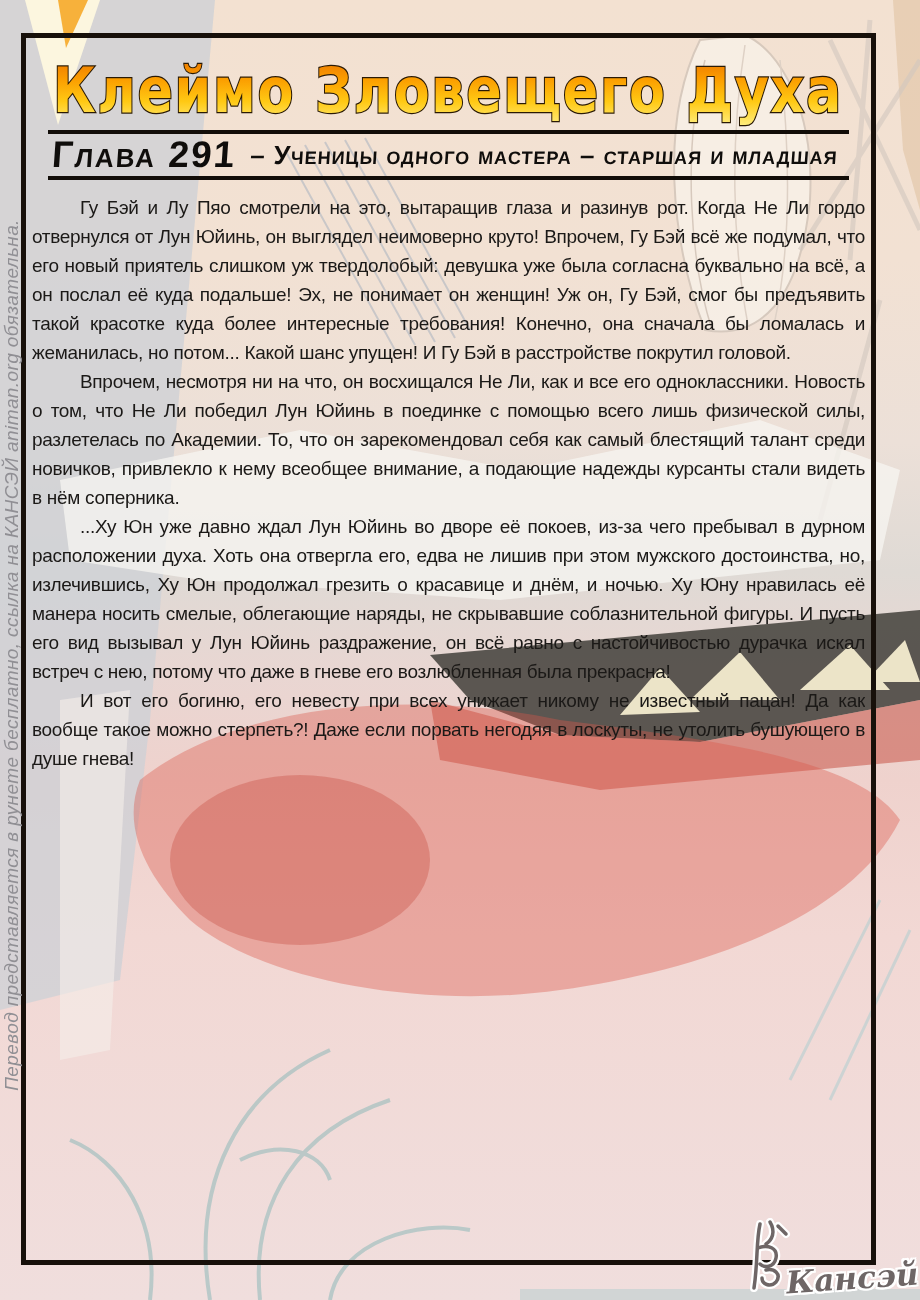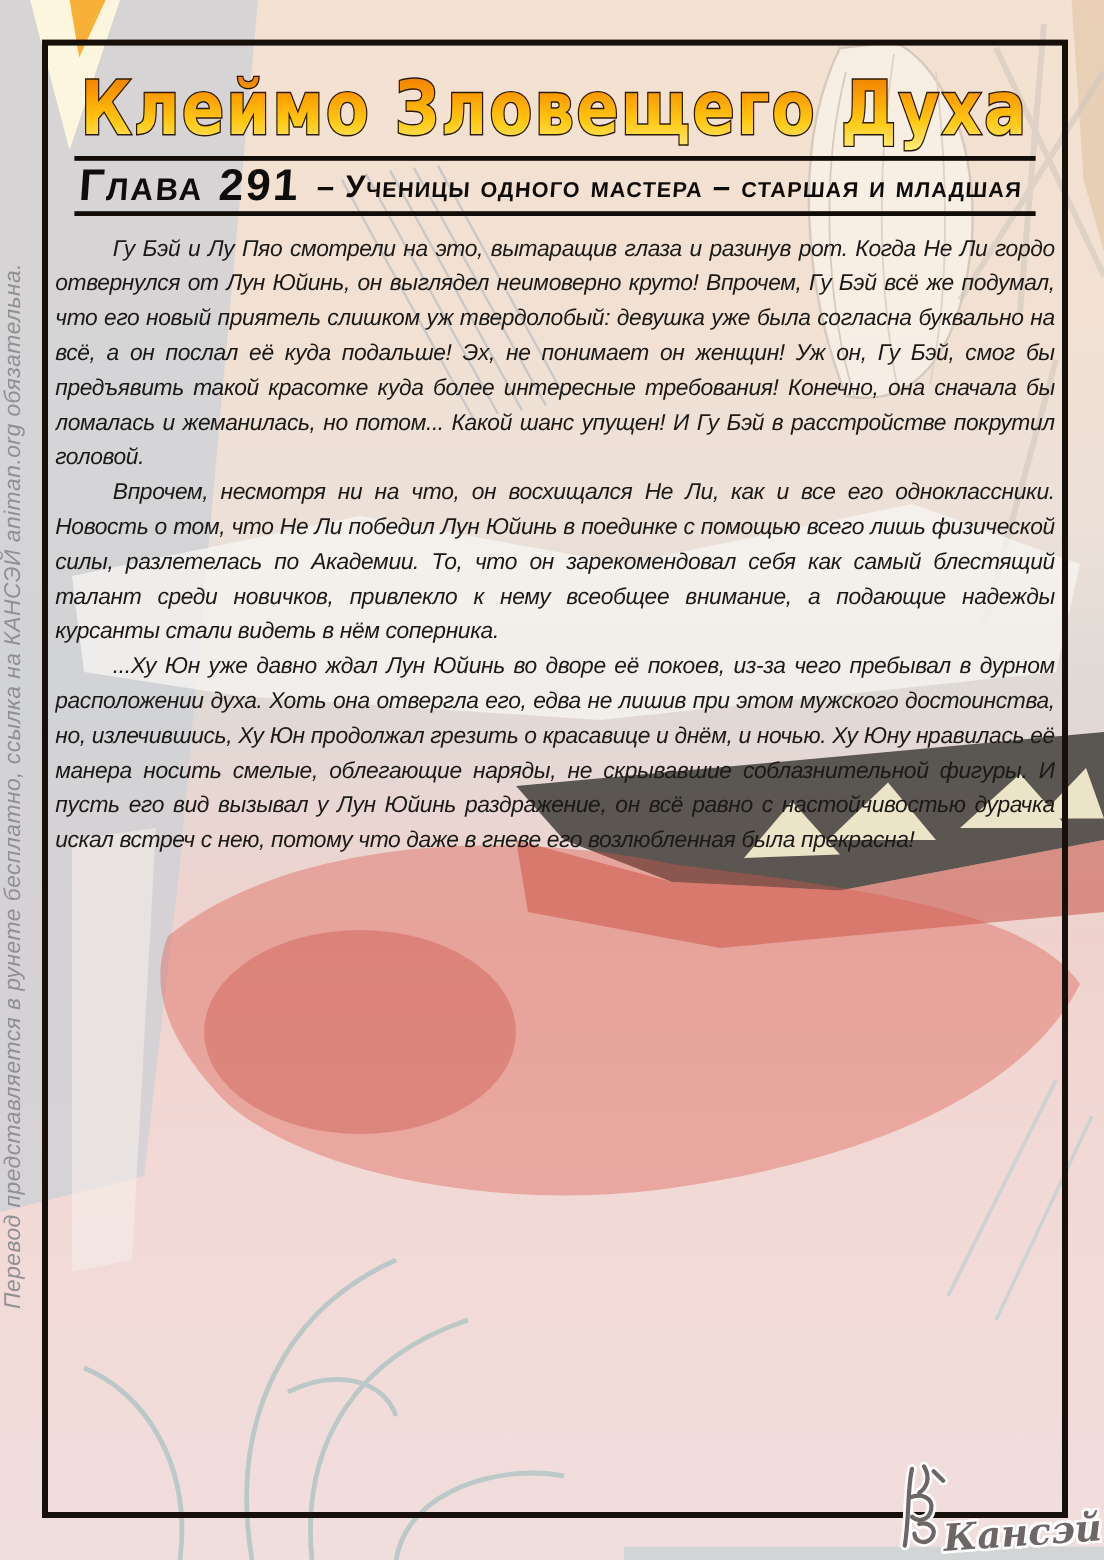--- a/index.html
+++ b/index.html
@@ -5,21 +5,21 @@
   html,body { margin:0; padding:0; background:#9a9a9a; }
   .page {
     position:relative; width:920px; height:1300px; margin:0 auto;
     overflow:hidden; background:#f2e0d5;
     font-family:"Liberation Sans", sans-serif;
   }
   .bg { position:absolute; inset:0; z-index:0; }
 
   
   .frame {
-    position:absolute; left:35px; top:33px; width:855px; height:1232px;
+    position:absolute; left:21px; top:33px; width:855px; height:1232px;
     border:5px solid #17100a; box-sizing:border-box; z-index:2;
   }
 
   
   .title-svg { position:absolute; left:10px; right:10px; top:4px; width:825px; height:96px; }
   .title-svg text {
     font-family:"DejaVu Sans", sans-serif; font-weight:bold; font-size:62px;
     fill:url(#titleGrad); stroke:#2a1a05; stroke-width:2.4; paint-order:stroke;
     letter-spacing:2px;
   }
@@ -34,21 +34,21 @@
     color:#0f0d0b; transform:skewX(-4deg);
     font-weight:bold; font-variant:small-caps; white-space:nowrap; overflow:hidden;
   }
   .chapter .num   { font-size:37px; letter-spacing:2px; }
   .chapter .sub   { font-size:26px; letter-spacing:1px; }
 
   
   .bodytext {
     position:absolute; top:155px; left:6px; right:6px; bottom:4px;
     overflow:hidden; color:#1b1917;
-    font-style:italic; font-size:19px; line-height:29px; letter-spacing:-0.3px;
+    font-size:19px; line-height:29px; letter-spacing:-0.3px;
     text-align:justify;
   }
   .bodytext p { margin:0; text-indent:48px; }
 
   
   .side-credit {
     position:absolute; left:14px; top:655px; width:900px; height:26px;
     transform:translate(-50%,-50%) rotate(-90deg);
     color:#908f94; font-style:italic; font-size:19px; letter-spacing:.4px;
     text-align:center; white-space:nowrap; z-index:3;
@@ -167,20 +167,21 @@
       <span class="num">Глава 291</span>
       <span class="sub">– Ученицы одного мастера – старшая и младшая</span>
     </div>
 
     <div class="rule rule-bottom"></div>
 
     <div class="bodytext">
       <p>Гу Бэй и Лу Пяо смотрели на это, вытаращив глаза и разинув рот. Когда Не Ли гордо отвернулся от Лун Юйинь, он выглядел неимоверно круто! Впрочем, Гу Бэй всё же подумал, что его новый приятель слишком уж твердолобый: девушка уже была согласна буквально на всё, а он послал её куда подальше! Эх, не понимает он женщин! Уж он, Гу Бэй, смог бы предъявить такой красотке куда более интересные требования! Конечно, она сначала бы ломалась и жеманилась, но потом... Какой шанс упущен! И Гу Бэй в расстройстве покрутил головой.</p>
       <p>Впрочем, несмотря ни на что, он восхищался Не Ли, как и все его одноклассники. Новость о том, что Не Ли победил Лун Юйинь в поединке с помощью всего лишь физической силы, разлетелась по Академии. То, что он зарекомендовал себя как самый блестящий талант среди новичков, привлекло к нему всеобщее внимание, а подающие надежды курсанты стали видеть в нём соперника.</p>
       <p>...Ху Юн уже давно ждал Лун Юйинь во дворе её покоев, из-за чего пребывал в дурном расположении духа. Хоть она отвергла его, едва не лишив при этом мужского достоинства, но, излечившись, Ху Юн продолжал грезить о красавице и днём, и ночью. Ху Юну нравилась её манера носить смелые, облегающие наряды, не скрывавшие соблазнительной фигуры. И пусть его вид вызывал у Лун Юйинь раздражение, он всё равно с настойчивостью дурачка искал встреч с нею, потому что даже в гневе его возлюбленная была прекрасна!</p>
+      <p>И вот его богиню, его невесту при всех унижает никому не известный пацан! Да как вообще такое можно стерпеть?! Даже если порвать негодяя в лоскуты, не утолить бушующего в душе гнева!</p>
     </div>
   </div>
 
   <div class="side-credit">Перевод представляется в рунете бесплатно, ссылка на КАНСЭЙ animan.org обязательна.</div>
 
   <div class="logo">
     <svg width="46" height="78" viewBox="0 0 46 78">
       <g stroke="#ffffff" stroke-width="8" fill="none" stroke-linecap="round">
         <path d="M14,6 C10,24 12,44 8,70"></path>
         <path d="M24,4 C30,14 26,22 20,26"></path>

